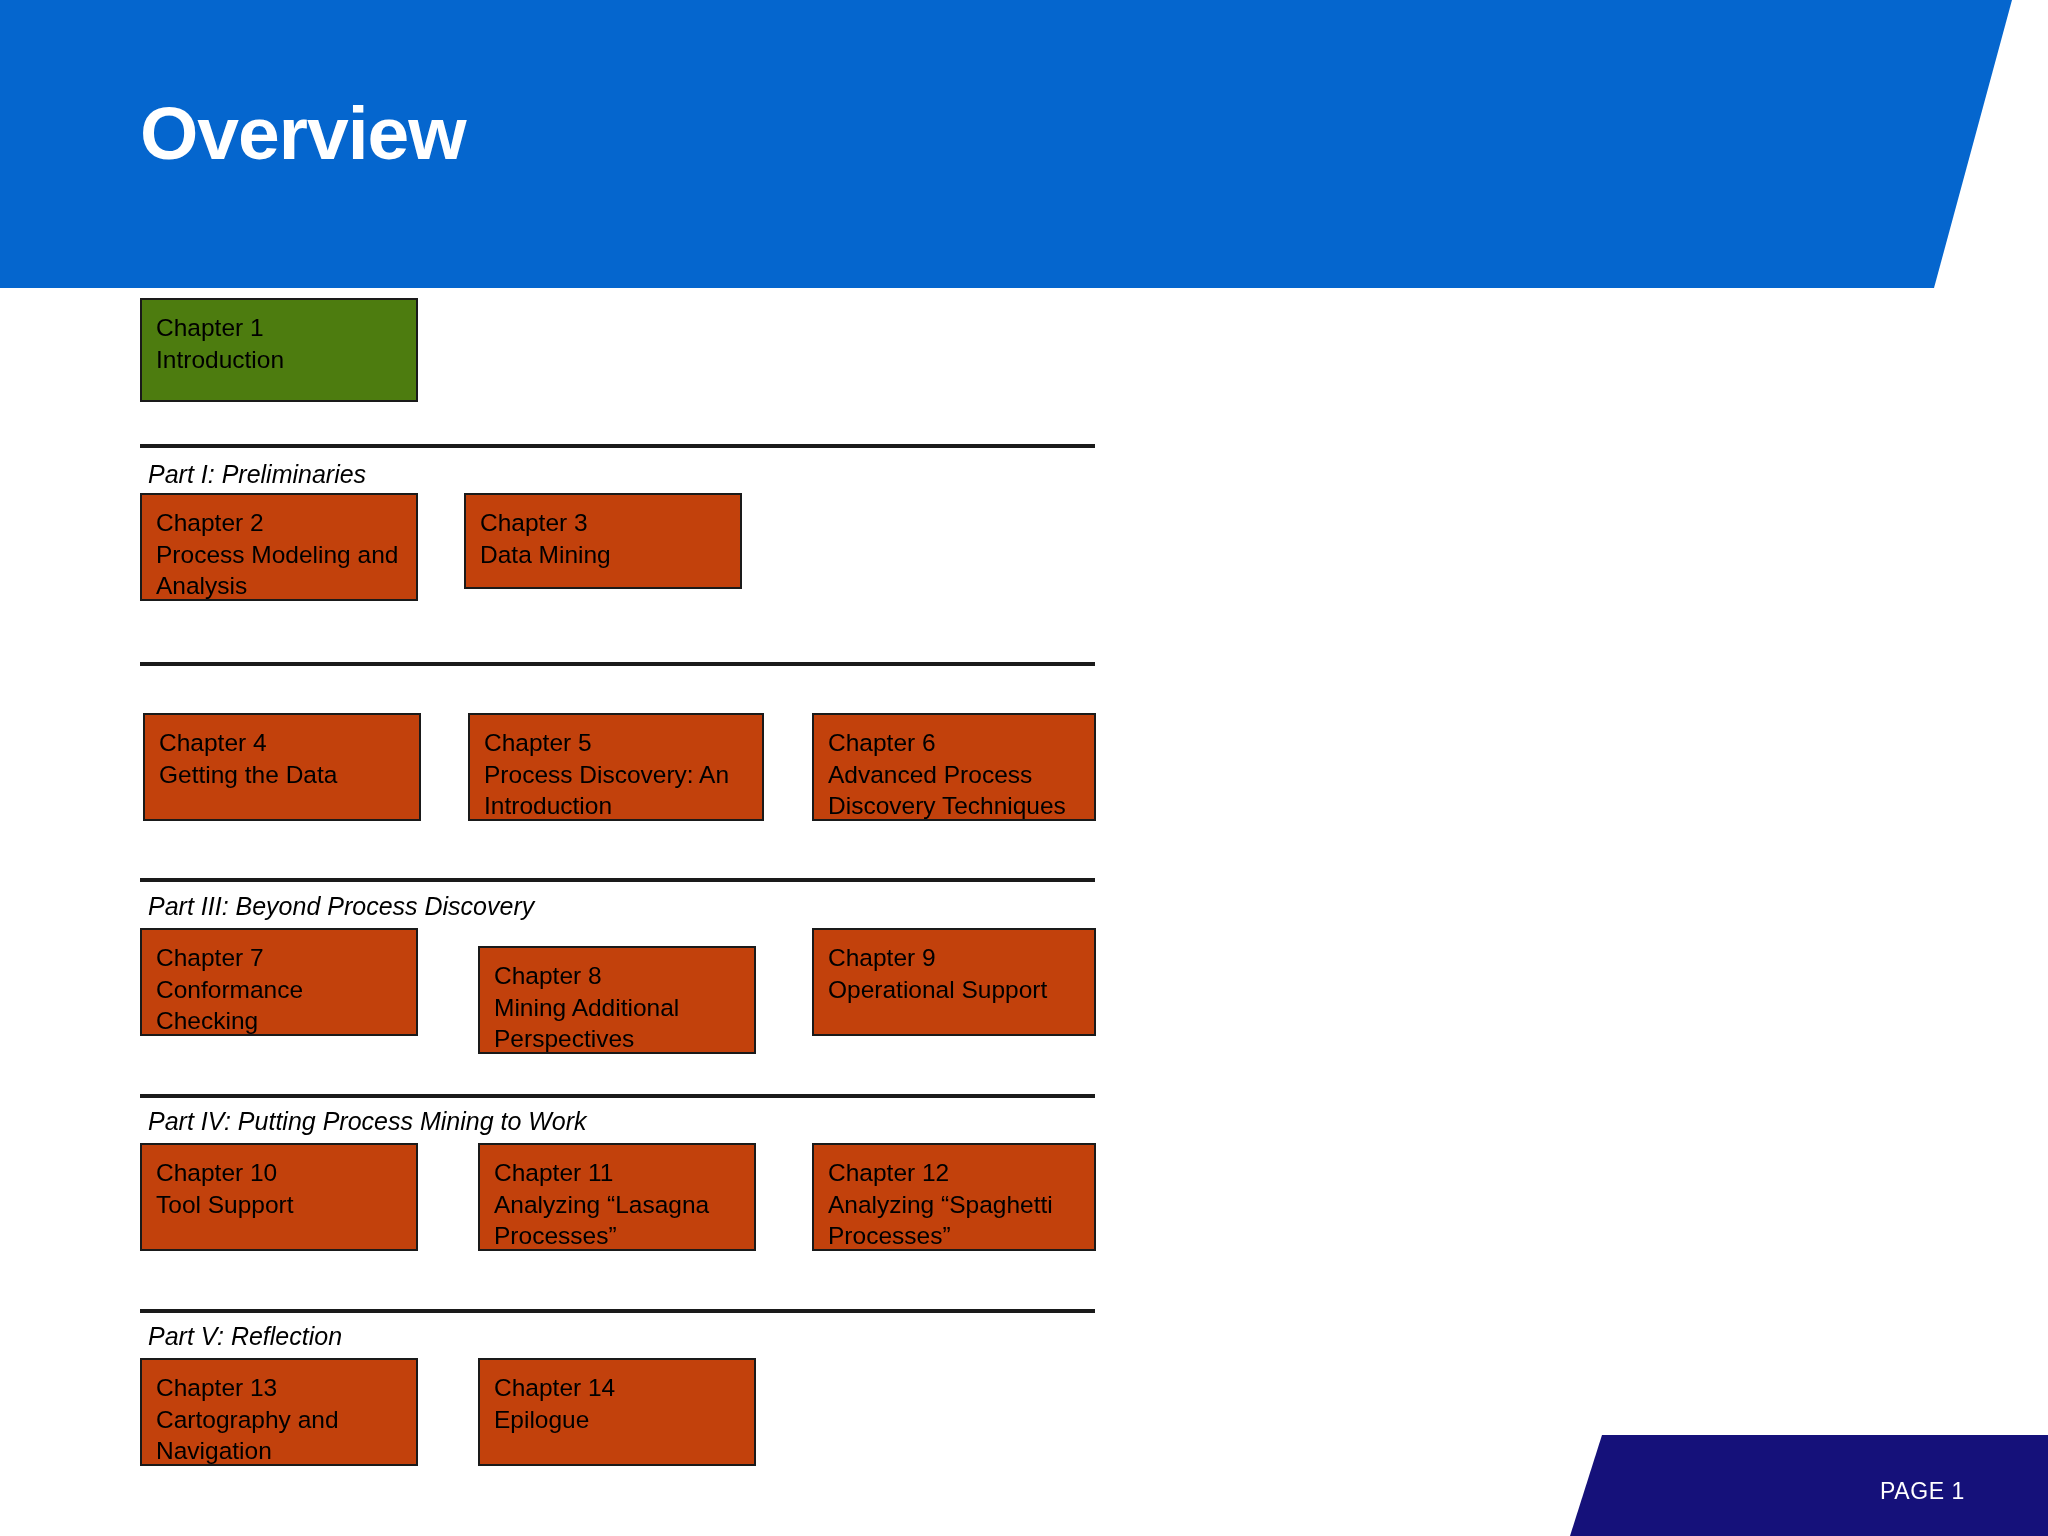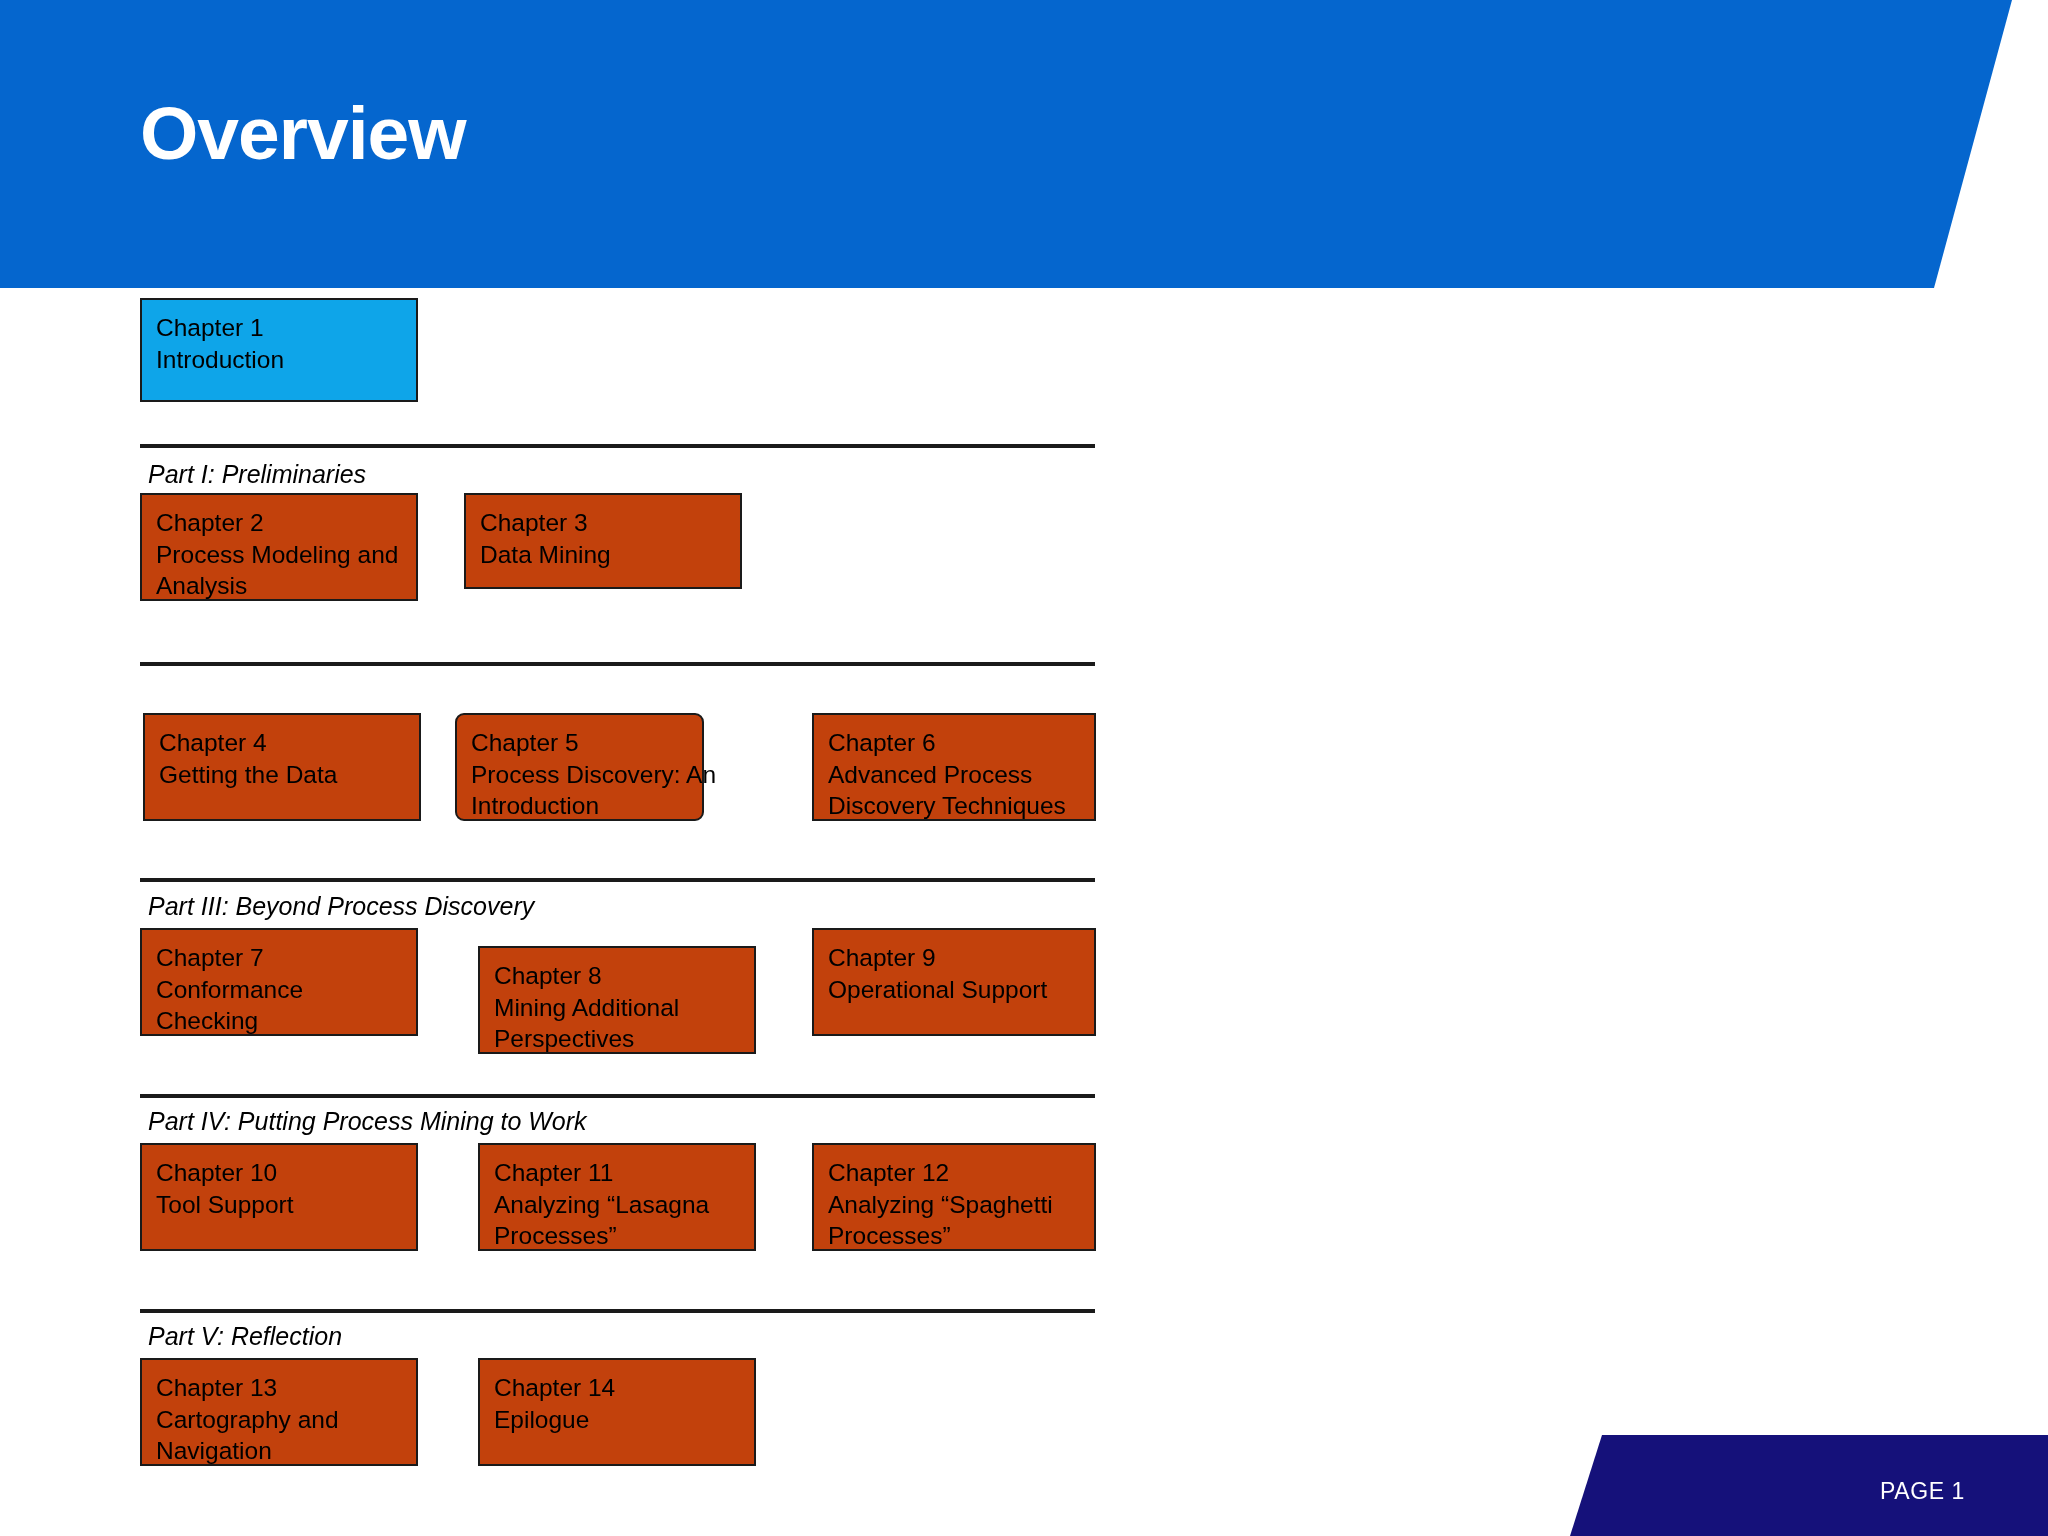--- a/index.html
+++ b/index.html
@@ -53,21 +53,21 @@
     position: absolute;
     box-sizing: border-box;
     border: 2px solid #1a1a1a;
     background: #c2410c;
     padding: 12px 14px 10px 14px;
     font-size: 24.5px;
     line-height: 31.5px;
     color: #000000;
   }
   .chapter-box.current {
-    background: #0ea5e9;
+    background: #4d7c0f;
   }
   .chapter-box .cb-line {
     display: block;
     white-space: nowrap;
   }
 
   
   .part-rule {
     position: absolute;
     left: 140px;
@@ -129,21 +129,21 @@
     <span class="cb-line">Chapter 3</span>
     <span class="cb-line">Data Mining</span>
   </div>
 
   <div class="part-rule" style="top:374px;"></div>
 
   <div class="chapter-box" style="left:143px; top:425px; width:278px; height:108px;">
     <span class="cb-line">Chapter 4</span>
     <span class="cb-line">Getting the Data</span>
   </div>
-  <div class="chapter-box" style="left:455px; top:425px; width:249px; height:108px;border-radius:9px;">
+  <div class="chapter-box" style="left:468px; top:425px; width:296px; height:108px;">
     <span class="cb-line">Chapter 5</span>
     <span class="cb-line">Process Discovery: An</span>
     <span class="cb-line">Introduction</span>
   </div>
   <div class="chapter-box" style="left:812px; top:425px; width:284px; height:108px;">
     <span class="cb-line">Chapter 6</span>
     <span class="cb-line">Advanced Process</span>
     <span class="cb-line">Discovery Techniques</span>
   </div>
 

